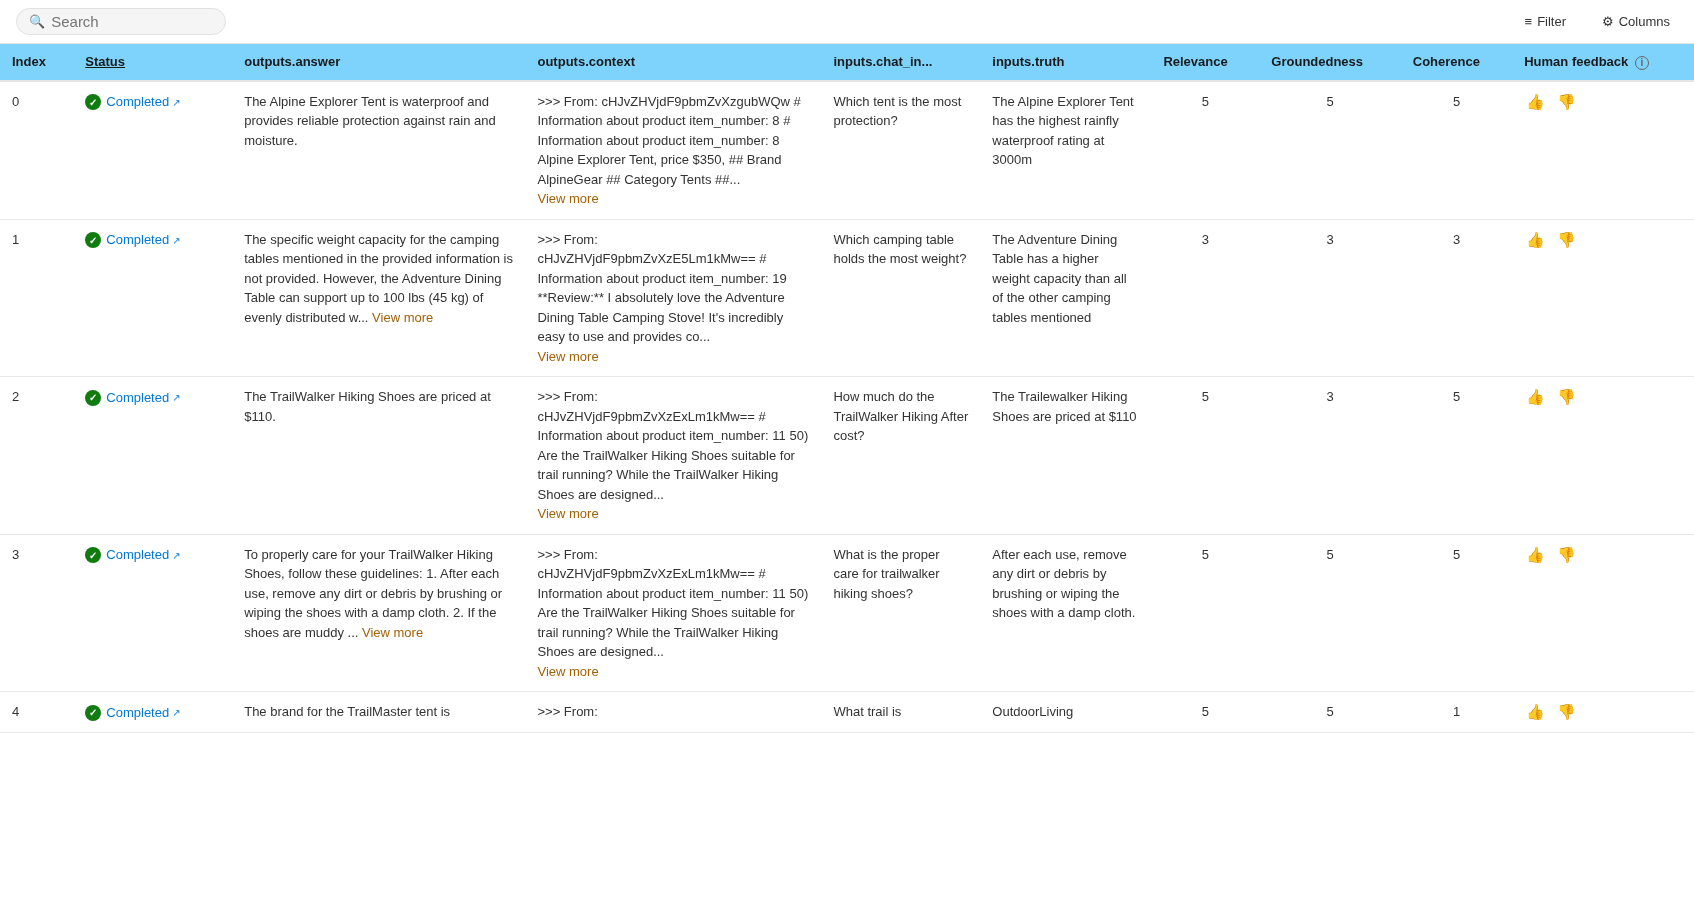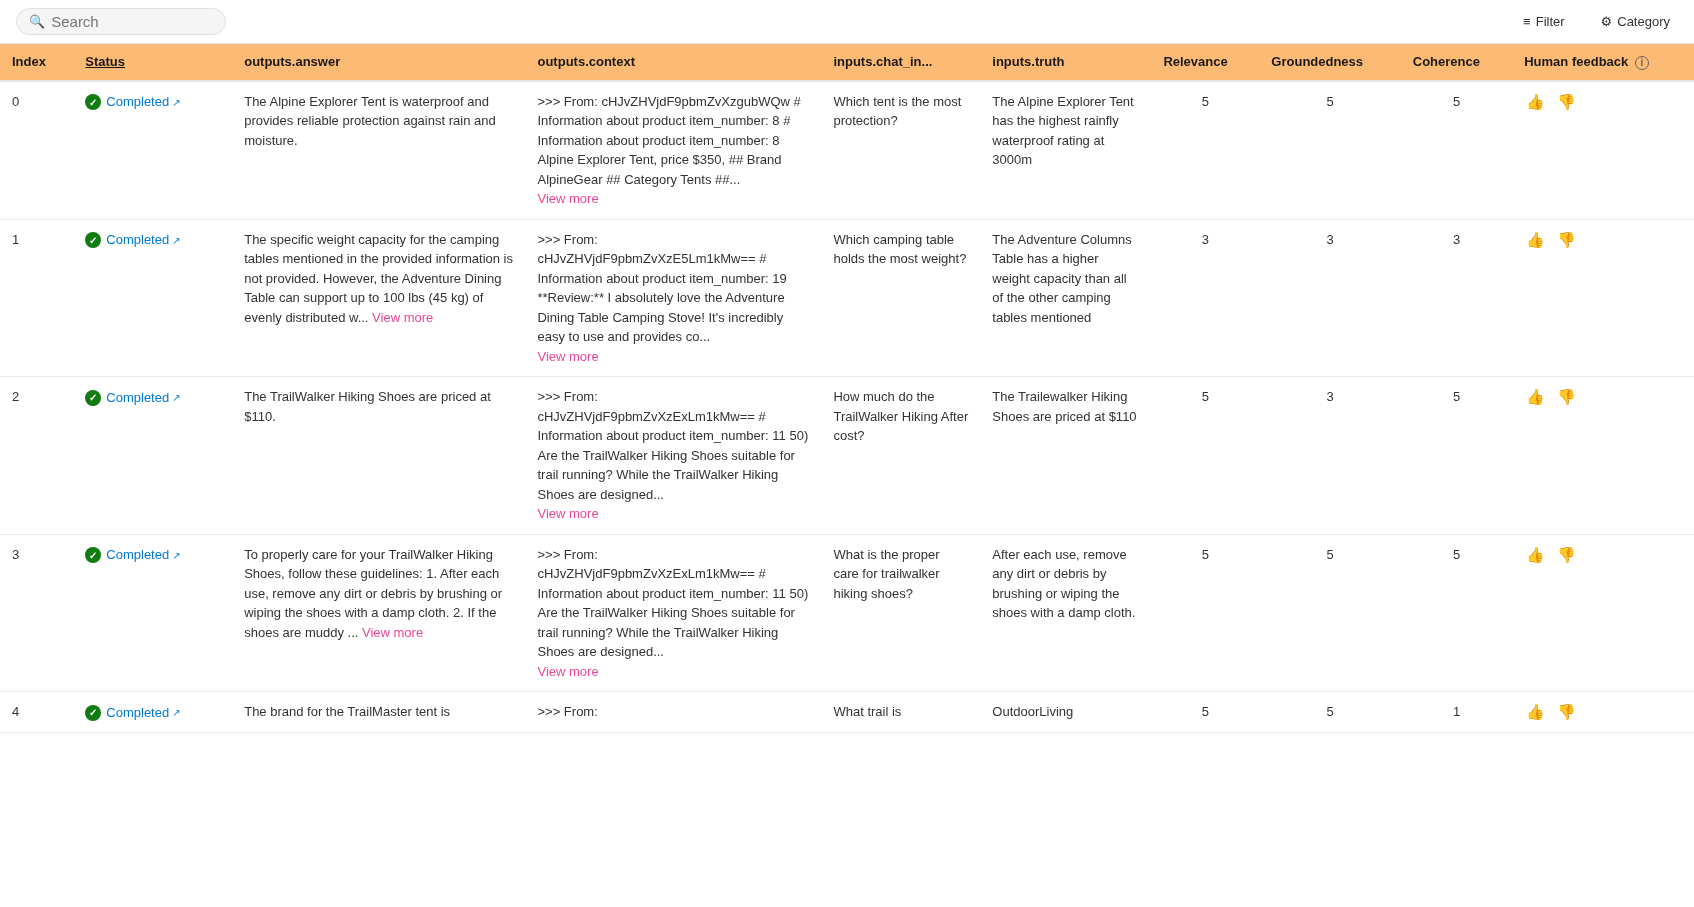--- a/index.html
+++ b/index.html
@@ -61,21 +61,21 @@
     }
     thead th {
       text-align: left;
       padding: 10px 12px;
       font-weight: 600;
       font-size: 13px;
       color: #1a1a1a;
       white-space: nowrap;
       position: sticky;
       top: 0;
-      background: #fdba74;
+      background: #7dd3fc;
     }
     tbody tr {
       border-bottom: 1px solid #e8e8e8;
       vertical-align: top;
     }
     tbody td {
       padding: 10px 12px;
       font-size: 13px;
       color: #333;
       line-height: 1.5;
@@ -126,21 +126,21 @@
       align-items: center;
       gap: 3px;
       justify-content: flex-end;
     }
     .external-icon {
       font-size: 10px;
       color: #0078d4;
     }
 
     .view-more {
-      color: #ec4899;
+      color: #a16207;
       text-decoration: none;
       font-size: 13px;
       text-align: center;
     }
 
     .feedback-icons {
       display: flex;
       align-items: center;
       gap: 8px;
     }
@@ -176,21 +176,21 @@
     <span class="search-icon">🔍</span>
     <input type="text" placeholder="Search" style="">
   </div>
   <div class="toolbar-right">
     <button class="toolbar-btn">
       <span>≡</span>
       <span>Filter</span>
     </button>
     <button class="toolbar-btn">
       <span>⚙</span>
-      <span>Category</span>
+      <span>Columns</span>
     </button>
   </div>
 </div>
 
 <div class="table-container">
   <table>
     <thead>
       <tr>
         <th class="col-index">Index</th>
         <th class="col-status">Status</th>
@@ -230,21 +230,21 @@
         </tr>
         <tr>
           <td class="col-index">1</td>
           <td class="col-status"><span class="status-badge">
     <span class="status-icon"></span>
     <a class="status-link" href="#">Completed <span class="external-icon">↗</span></a>
   </span></td>
           <td class="col-answer"><span>The specific weight capacity for the camping tables mentioned in the provided information is not provided. However, the Adventure Dining Table can support up to 100 lbs (45 kg) of evenly distributed w...</span> <a href="#" class="view-more">View more</a></td>
           <td class="col-context"><span>&gt;&gt;&gt; From: cHJvZHVjdF9pbmZvXzE5Lm1kMw== # Information about product item_number: 19 **Review:** I absolutely love the Adventure Dining Table Camping Stove! It's incredibly easy to use and provides co...</span><br><a href="#" class="view-more">View more</a></td>
           <td class="col-chat">Which camping table holds the most weight?</td>
-          <td class="col-truth">The Adventure Columns Table has a higher weight capacity than all of the other camping tables mentioned</td>
+          <td class="col-truth">The Adventure Dining Table has a higher weight capacity than all of the other camping tables mentioned</td>
           <td class="col-relevance" style="text-align: center;">3</td>
           <td class="col-groundedness" style="text-align: center;">3</td>
           <td class="col-coherence" style="text-align: center;">3</td>
           <td class="col-feedback">
             <div class="feedback-icons">
     <button class="feedback-btn" title="Thumbs up">👍</button>
     <button class="feedback-btn" title="Thumbs down">👎</button>
   </div>
           </td>
         </tr>

